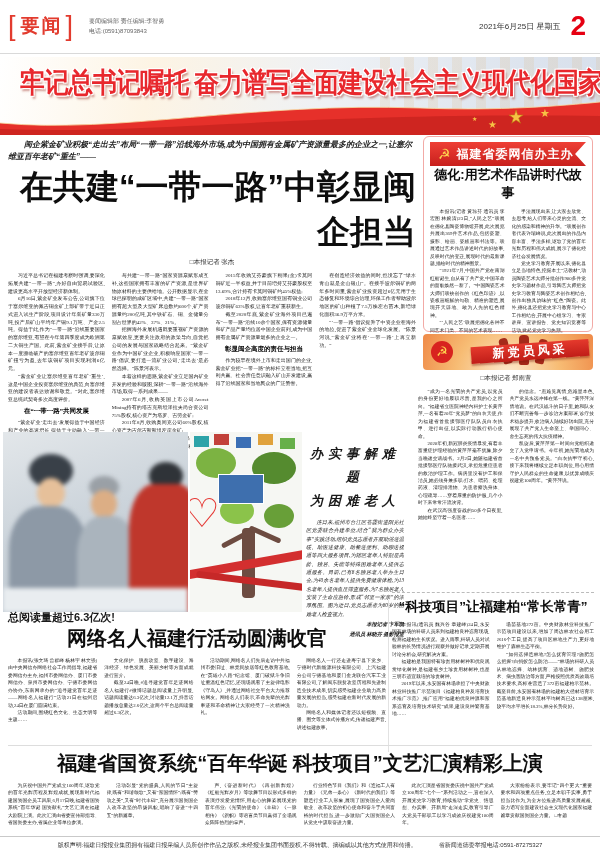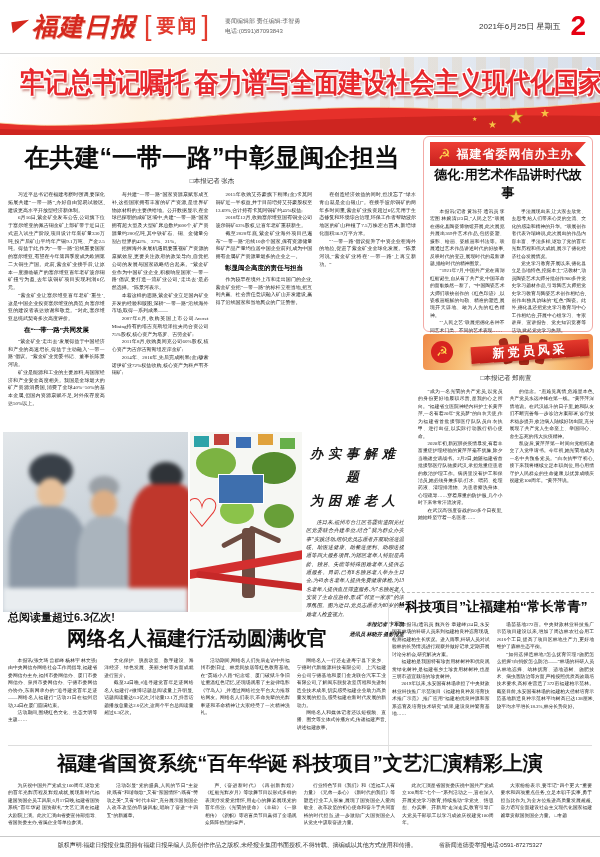--- a/index.html
+++ b/index.html
@@ -29,21 +29,21 @@
   
   .kicker{font-size:8px;font-style:italic;font-weight:700;color:#222;text-indent:2em;line-height:1.5;}
   .art-title{font-family:"Liberation Sans",sans-serif;font-weight:900;color:#0d0d0d;text-align:center;}
   .byline{text-align:center;font-size:6.5px;color:#333;margin-top:3px;}
   .cols{display:flex;gap:7px;margin-top:5px;}
   .col{flex:1;overflow:hidden;text-align:justify;}
   .col p{margin:0;text-indent:2em;font-size:5px;line-height:1.55;color:#1b1b1b;}
   .subhead{font-size:6.5px;font-weight:700;text-align:center;margin:3px 0;color:#000;}
   
   .lead{position:absolute;left:8px;top:139px;width:408px;}
-  .lead .art-title{font-size:25px;margin-top:3px;letter-spacing:0;}
+  .lead .art-title{font-size:33px;margin-top:3px;letter-spacing:0;text-align:right;}
   .lead .cols{height:216px;}
   
   .party-box{position:absolute;left:423px;top:136px;width:170px;height:196px;border:1px solid #f2aaa6;border-radius:6px;padding:5px 6px;box-sizing:border-box;background:#fff;}
   .flag{position:relative;height:24px;background:linear-gradient(180deg,#ee3f35,#c8201d);clip-path:polygon(0 0,100% 0,93% 50%,100% 100%,0 100%);display:flex;align-items:center;}
   .flag-emblem{color:#ffd54f;font-size:14px;margin:0 6px 0 8px;}
   .flag-label{color:#fff;font-family:"Liberation Sans",sans-serif;font-weight:700;font-size:12px;letter-spacing:1px;}
   .party-box .art-title{font-size:13px;margin-top:8px;}
   .party-box .cols{height:132px;margin-top:6px;}
   .party-box .col p{font-size:4.8px;}
   
@@ -107,24 +107,20 @@
   .guozi .col p{font-size:4.8px;}
   
   .footer{position:absolute;left:0;top:836px;width:600px;border-top:1px solid #c9c9c9;padding-top:4px;display:flex;justify-content:center;gap:22px;font-size:6px;color:#333;font-family:"Liberation Sans",sans-serif;}
 </style>
 </head>
 <body>
 
 <div class="page">
 
   <header class="masthead">
-    <div class="logo-group">
-      <span class="logo-flag"></span>
-      <span class="logo-text">福建日报</span>
-    </div>
     <div class="section-badge">
       <span>要闻</span>
     </div>
     <div class="edit-info">
       <div>要闻编辑部 责任编辑:李智勇</div>
       <div>电话:(0591)87093843</div>
     </div>
     <div class="mast-right">
       <span class="mast-date">2021年6月25日 星期五</span>
       <span class="page-num">2</span>
@@ -140,20 +136,21 @@
       <path d="M0,28 C150,34 300,11 600,15 L600,34 L0,34 Z" fill="#c6221e" opacity="0.75"></path>
       <path d="M0,22 C120,33 250,1 420,7 C500,10 560,5 600,1" fill="none" stroke="#f7d9a0" stroke-width="1" opacity="0.8"></path>
       <text x="508" y="22" font-size="18" fill="#f6c244" stroke="#b97b12" stroke-width="0.5">★</text>
       <text x="488" y="27" font-size="10" fill="#f6c244">★</text>
       <text x="540" y="16" font-size="11" fill="#f6c244">★</text>
       <text x="472" y="20" font-size="6" fill="#f6c244">★</text>
     </svg>
   </div>
 
   <section class="lead">
+    <div class="kicker">闽企紫金矿业积极“走出去”布局“一带一路”沿线海外市场,成为中国拥有金属矿产资源量最多的企业之一,让塞尔维亚百年老矿“重生”——</div>
     <h1 class="art-title" style="margin:2px 0 0;">在共建“一带一路”中彰显闽企担当</h1>
     <div class="byline">□本报记者 张杰</div>
     <div class="cols">
         <div class="col">
           <p>习近平总书记在福建考察时强调,要深化拓展共建“一带一路”,办好自由贸易试验区,建设更高水平开放型经济新体制。</p>
           <p>6月16日,紫金矿业发布公告,公司旗下位于塞尔维亚的佩吉铜金矿上部矿带于近日正式进入试生产阶段,项目设计年采矿量330万吨,投产后矿山平均年产铜9.1万吨、产金2.5吨。得益于此,作为“一带一路”沿线重要国家的塞尔维亚,有望在今年第四季度成为欧洲第二大铜生产国。此前,紫金矿业接手后,让原本一度濒临破产的塞尔维亚百年老矿波尔铜矿扭亏为盈,去年该铜矿项目实现利润6亿元。</p>
           <p>“紫金矿业让塞尔维亚百年老矿‘重生’,这是中国企业投资塞尔维亚的典范,向塞尔维亚的建设者表达致谢和敬意。”对此,塞尔维亚总统武契奇多次高度评价。</p>
           <div class="subhead">在“一带一路”共同发展</div>
           <p>“紫金矿业‘走出去’发展得益于中国经济和产业的高速增长,得益于主动融入‘一带一路’倡议。”紫金矿业党委书记、董事长陈景河说。</p>
           <p>矿业是能源和工业的主要原料,与国家经济和产业安全高度相关。我国是全球最大的矿产资源消费国,消费了全球40%~50%的基本金属,但国内资源禀赋不足,对外依存度高达50%以上。</p>

